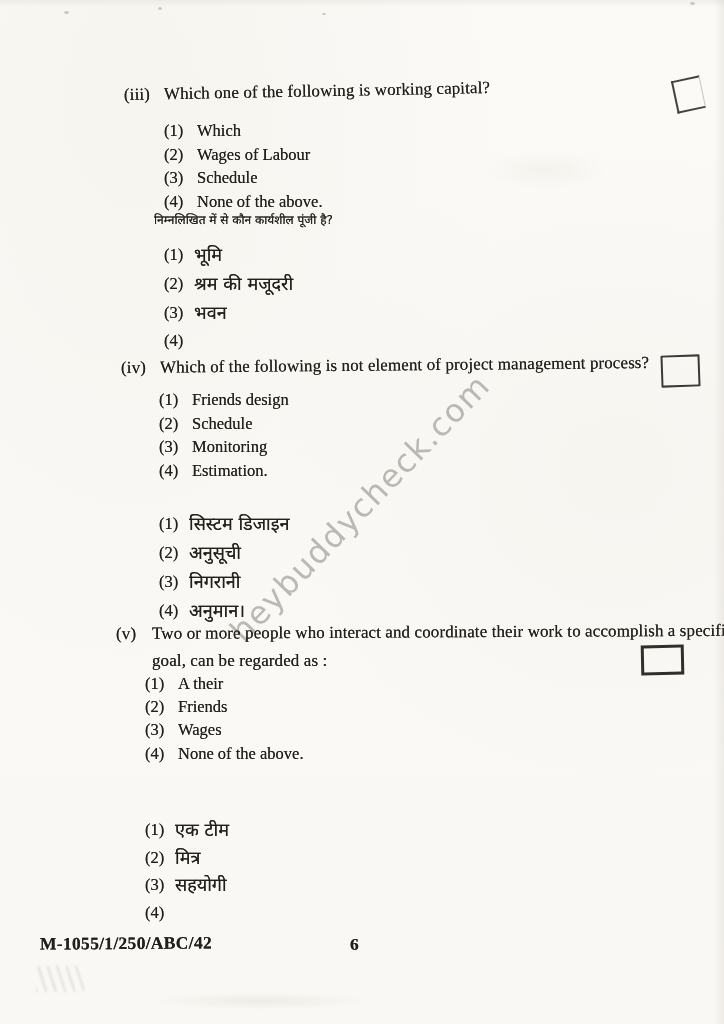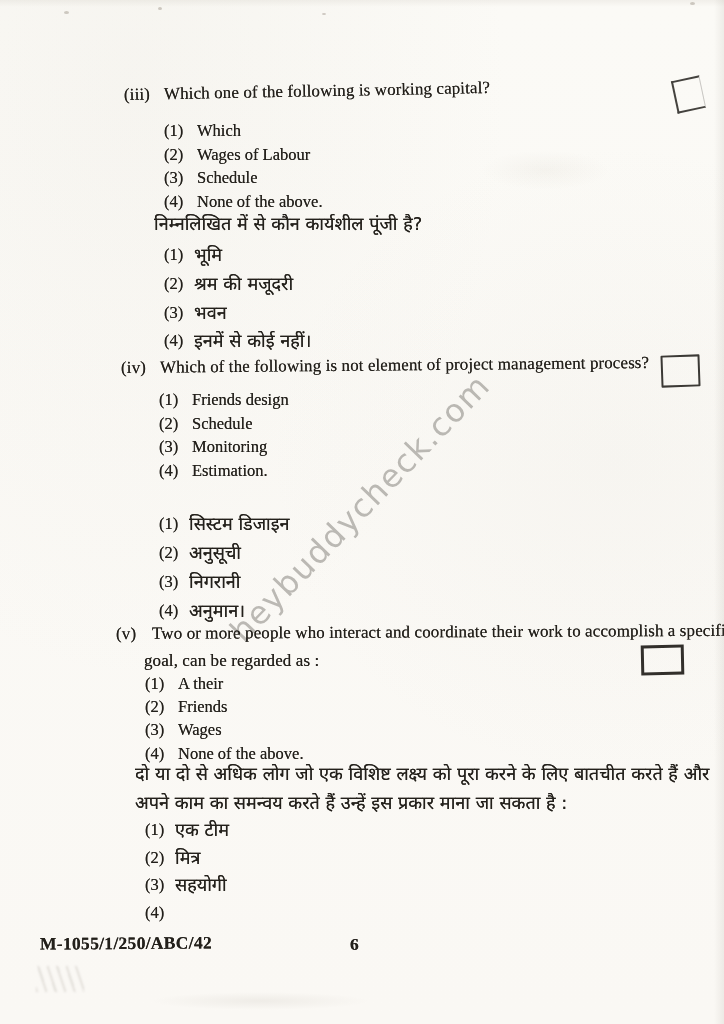--- a/index.html
+++ b/index.html
@@ -26,21 +26,21 @@
   .abs { position:absolute; }
   .qline { display:flex; white-space:nowrap; font-size:17px; letter-spacing:0.1px;
            text-shadow:0 0 0.5px rgba(35,32,27,0.85); }
   .qnum  { flex:none; }
   .qtext { margin-left:14px; }
   .optgrp .optrow { display:flex; white-space:nowrap;
            text-shadow:0 0 0.4px rgba(35,32,27,0.8); }
   .en .optrow { font-size:16.5px; height:23.6px; line-height:23.6px; }
   .onum { flex:none; width:33px; font-family:"Liberation Serif", serif; }
   .hi   { font-family:"DejaVu Sans", sans-serif; }
-  .hi-q { font-size:18px; white-space:nowrap; text-shadow:0 0 0.4px rgba(35,32,27,0.8); }
+  .hi-q { font-size:12px; white-space:nowrap; text-shadow:0 0 0.4px rgba(35,32,27,0.8); }
   .hirow { font-size:18px; display:flex; white-space:nowrap;
            text-shadow:0 0 0.4px rgba(35,32,27,0.8); }
   .hirow .onum { font-size:16.5px; width:30px; }
   .hpara div { font-size:18px; line-height:28.6px; white-space:nowrap;
            text-shadow:0 0 0.4px rgba(35,32,27,0.8); }
   .checkbox { position:absolute; background:transparent; }
   .cb3 { left:674px; top:78px; width:26px; height:29px;
          border:2.5px solid #44423e; border-right:1.5px solid rgba(68,66,62,0.28);
          transform:rotate(-12deg); }
   .cb4 { left:661px; top:355px; width:35px; height:28px;
@@ -121,21 +121,20 @@
     <div class="hirow hi" style="height:28.8px;line-height:28.8px;">
       <span class="onum">(2)</span>
       <span>श्रम की मजूदरी</span>
     </div>
     <div class="hirow hi" style="height:28.8px;line-height:28.8px;">
       <span class="onum">(3)</span>
       <span>भवन</span>
     </div>
     <div class="hirow hi" style="height:28.8px;line-height:28.8px;">
       <span class="onum">(4)</span>
-      <span>इनमें से कोई नहीं।</span>
     </div>
   </div>
 
   <div class="abs qline" style="left:121px;top:358px;transform:rotate(-0.55deg);transform-origin:0 50%;">
     <span class="qnum">(iv)</span>
     <span class="qtext">Which of the following is not element of project management process?</span>
   </div>
   <div class="checkbox cb4"></div>
 
   <div class="abs optgrp en" style="left:159px;top:388px;">
@@ -174,21 +173,21 @@
     <div class="hirow hi" style="height:29px;line-height:29px;">
       <span class="onum">(4)</span>
       <span>अनुमान।</span>
     </div>
   </div>
 
   <div class="abs qline" style="left:116px;top:624px;transform:rotate(-0.3deg);transform-origin:0 50%;">
     <span class="qnum" style="width:22px;">(v)</span>
     <span class="qtext">Two or more people who interact and coordinate their work to accomplish a specific</span>
   </div>
-  <div class="abs qline" style="left:144px;top:651px;">
+  <div class="abs qline" style="left:152px;top:651px;">
     <span>goal, can be regarded as :</span>
   </div>
   <div class="checkbox cb5"></div>
 
   <div class="abs optgrp en" style="left:145px;top:672px;">
     <div class="optrow" style="height:23.2px;line-height:23.2px;">
       <span class="onum">(1)</span>
       <span>A their</span>
     </div>
     <div class="optrow" style="height:23.2px;line-height:23.2px;">
@@ -198,24 +197,20 @@
     <div class="optrow" style="height:23.2px;line-height:23.2px;">
       <span class="onum">(3)</span>
       <span>Wages</span>
     </div>
     <div class="optrow" style="height:23.2px;line-height:23.2px;">
       <span class="onum">(4)</span>
       <span>None of the above.</span>
     </div>
   </div>
 
-  <div class="abs hi hpara" style="left:135px;top:760px;">
-    <div>दो या दो से अधिक लोग जो एक विशिष्ट लक्ष्य को पूरा करने के लिए बातचीत करते हैं और</div>
-    <div>अपने काम का समन्वय करते हैं उन्हें इस प्रकार माना जा सकता है :</div>
-  </div>
 
   <div class="abs optgrp" style="left:145px;top:816px;">
     <div class="hirow hi" style="height:27.7px;line-height:27.7px;">
       <span class="onum">(1)</span>
       <span>एक टीम</span>
     </div>
     <div class="hirow hi" style="height:27.7px;line-height:27.7px;">
       <span class="onum">(2)</span>
       <span>मित्र</span>
     </div>

